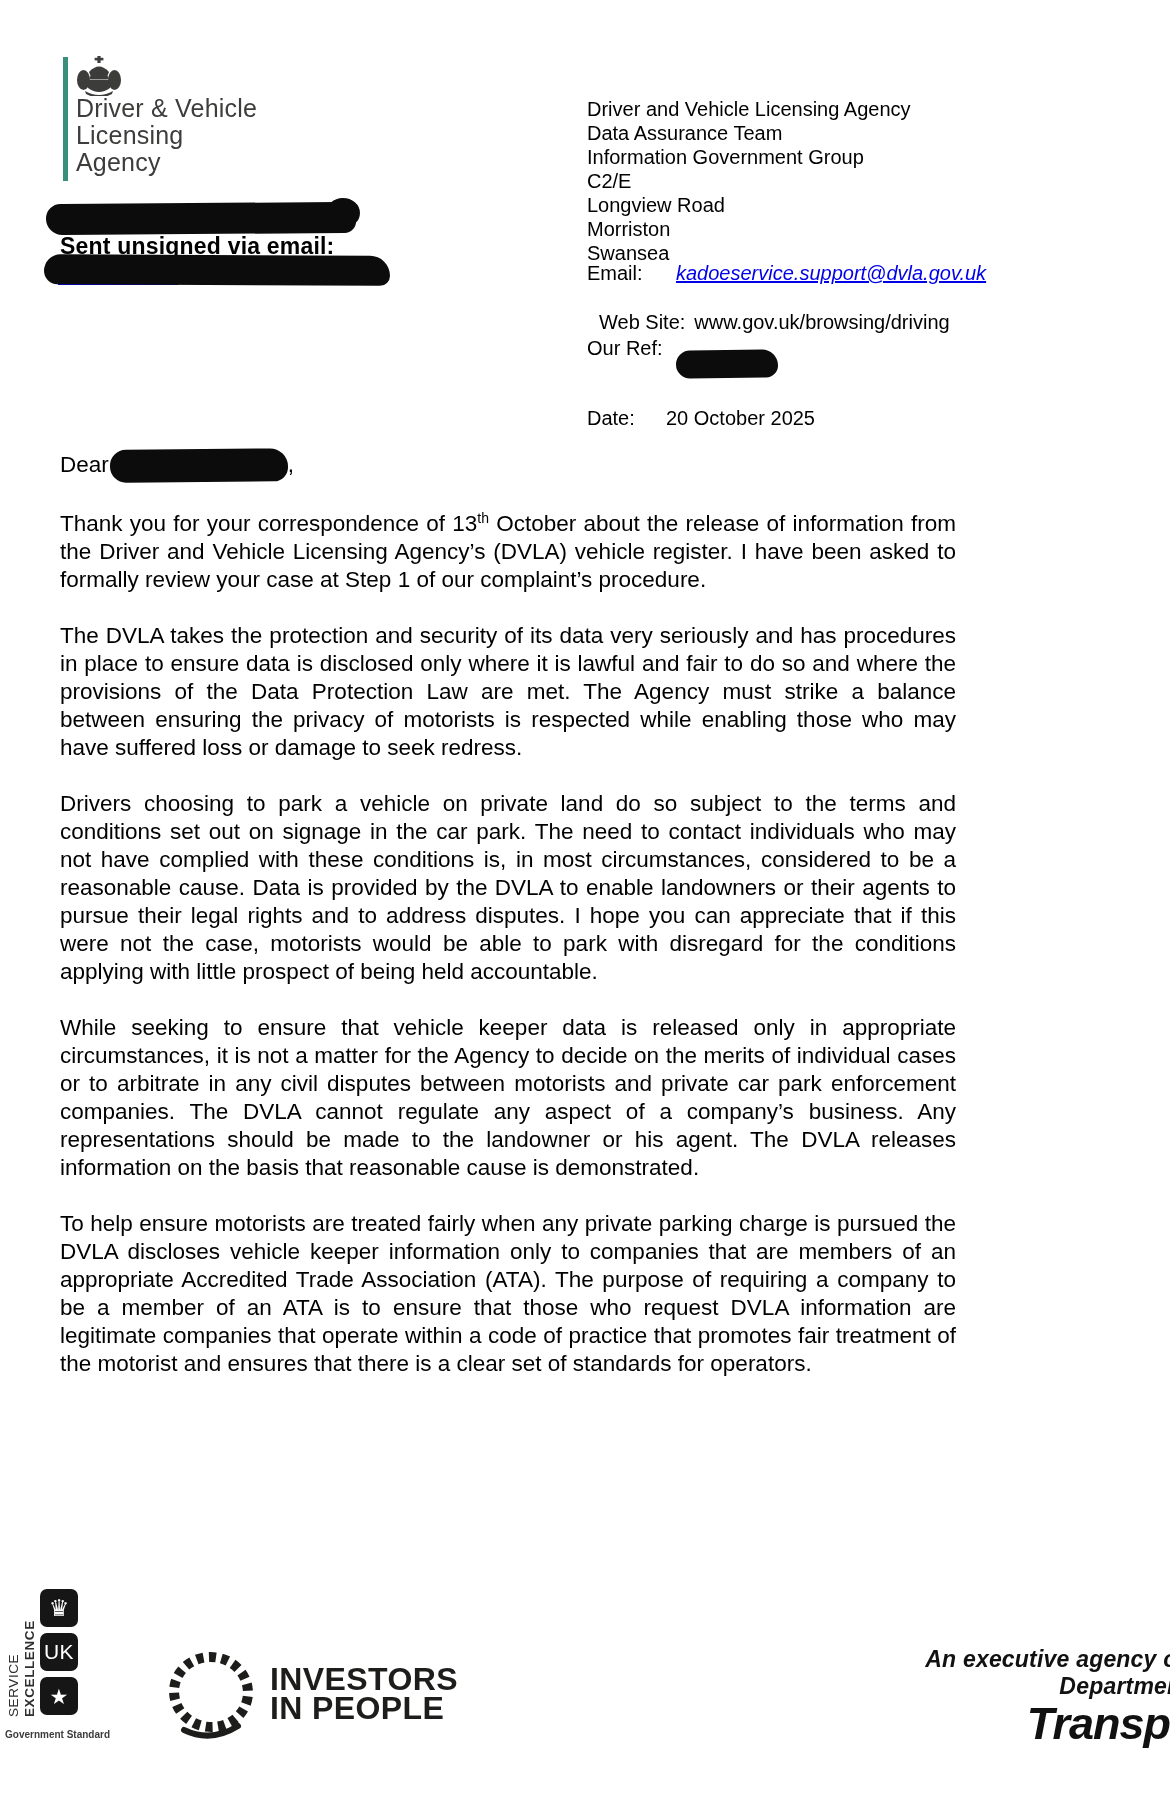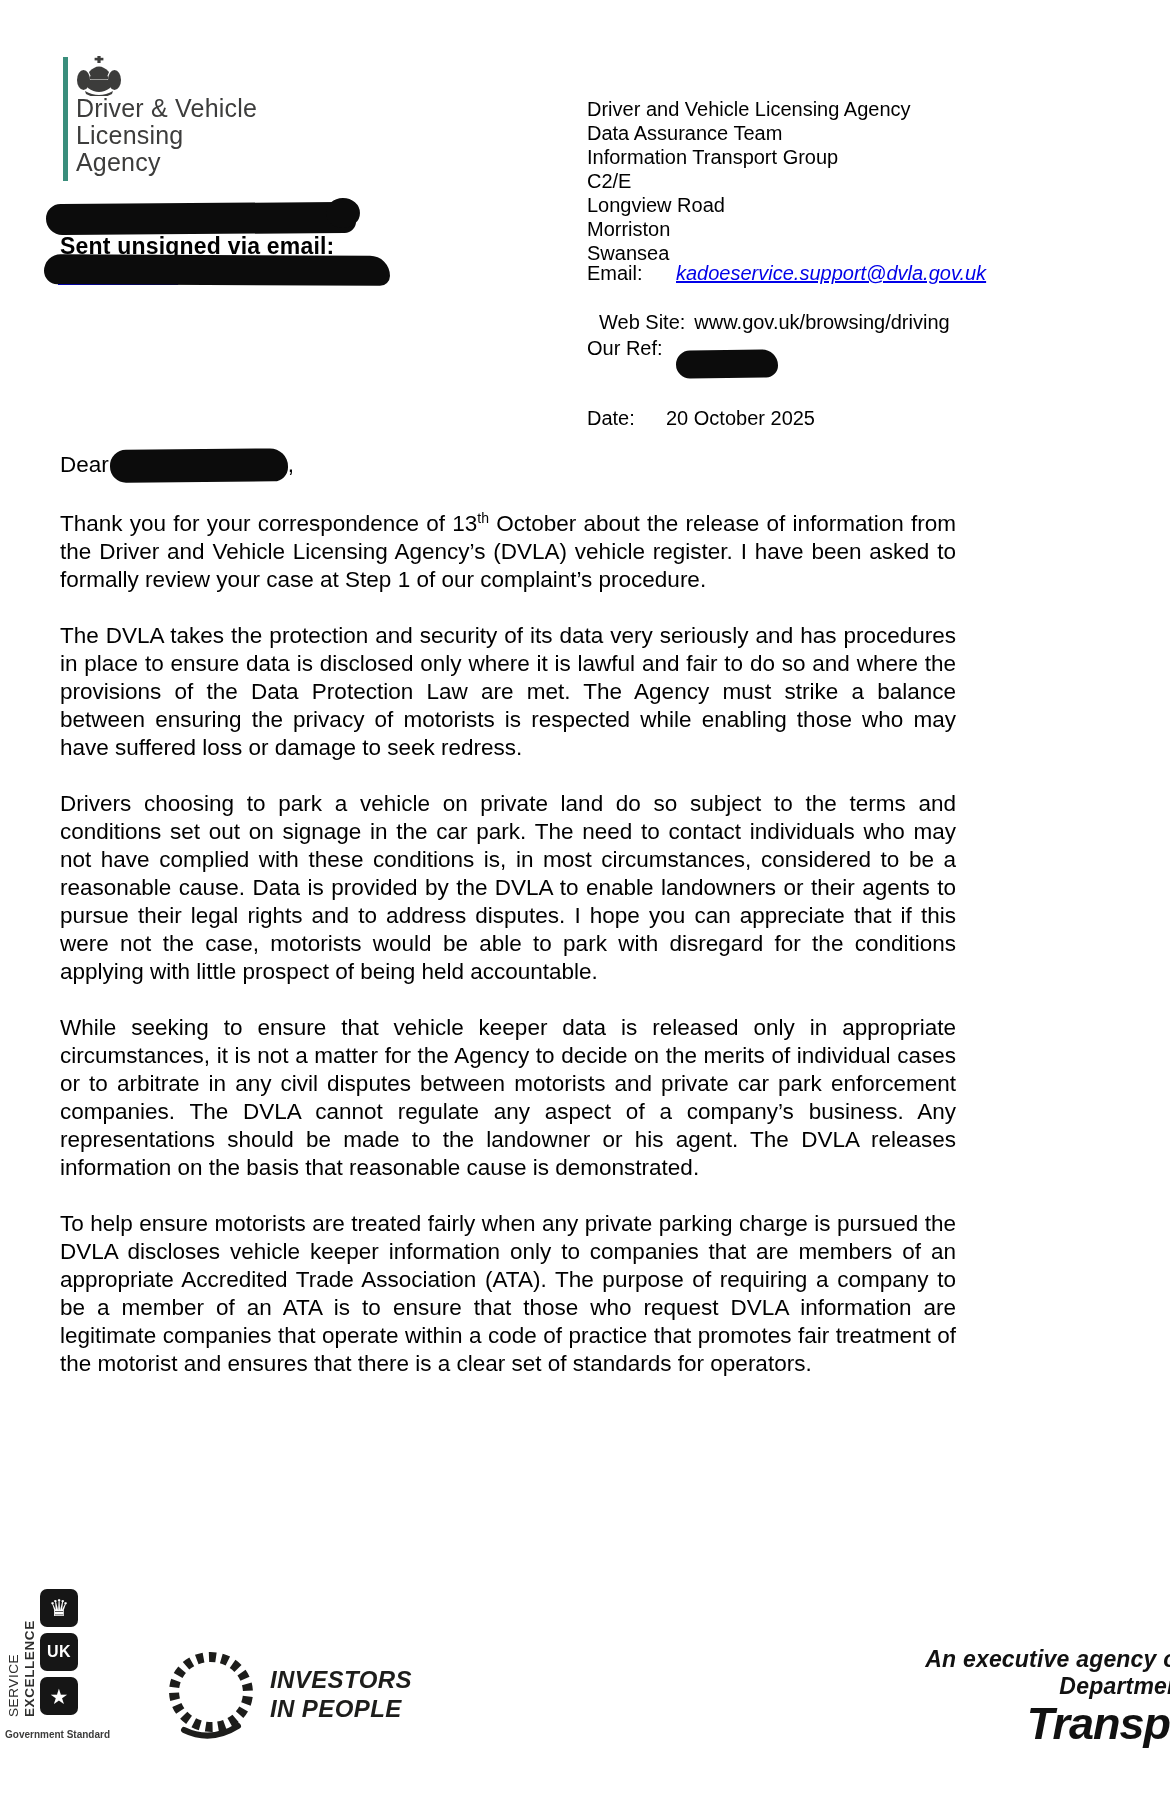--- a/index.html
+++ b/index.html
@@ -96,29 +96,29 @@
     white-space: nowrap; width: 130px;
   }
   .se-word1 { left: 6px; top: 1717px; }
   .se-word2 { left: 22px; top: 1717px; font-weight: bold; }
   .se-squares { position: absolute; left: 40px; top: 1589px; display: flex; flex-direction: column; gap: 6px; }
   .se-square {
     width: 38px; height: 38px; background: #161616; border-radius: 7px;
     color: #fff; display: flex; align-items: center; justify-content: center;
   }
   .se-square .crown { font-size: 23px; line-height: 1; }
-  .se-square .uk { font-size: 16px; font-weight: bold; letter-spacing: 0.5px; }
+  .se-square .uk { font-size: 21px; font-weight: normal; letter-spacing: 0.5px; }
   .se-square .star { font-size: 21px; line-height: 1; }
   .gov-standard { position: absolute; left: 5px; top: 1729px; font-size: 10px; font-weight: bold; color: #3c3c3b; }
 
   .iip-wreath { position: absolute; left: 158px; top: 1650px; }
   .iip-text {
     position: absolute; left: 270px; top: 1665px;
-    font-size: 24px; font-weight: 800; line-height: 29px;
-    color: #1d1d1b; letter-spacing: 0.4px; white-space: nowrap; font-style: italic;
+    font-size: 32px; font-weight: 800; line-height: 29px;
+    color: #1d1d1b; letter-spacing: 0.4px; white-space: nowrap;
   }
 
   .dft-block {
     position: absolute; left: 705px; top: 1646px; width: 522px;
     text-align: right; color: #111; white-space: nowrap;
   }
   .dft-line { font-size: 23px; font-style: italic; font-weight: bold; line-height: 27px; letter-spacing: 0.2px; }
   .dft-transport { font-size: 45px; font-style: italic; font-weight: bold; letter-spacing: -1px; margin-top: -2px; }
 </style>
 </head>
@@ -150,21 +150,21 @@
   </div>
 
   <div class="redact redact-1"></div>
   <div class="sent-line">Sent unsigned via email:</div>
   <div class="email-fragment">li b th  willi</div>
   <div class="redact redact-2"></div>
 
   <div class="sender-col">
     <div class="address-line">Driver and Vehicle Licensing Agency</div>
     <div class="address-line">Data Assurance Team</div>
-    <div class="address-line">Information Transport Group</div>
+    <div class="address-line">Information Government Group</div>
     <div class="address-line">C2/E</div>
     <div class="address-line">Longview Road</div>
     <div class="address-line">Morriston</div>
     <div class="address-line">Swansea</div>
   </div>
 
   <div class="sender-row row-email">
     <span class="sender-label">Email:</span>
     <a href="#" class="email-link">kadoeservice.support@dvla.gov.uk</a>
   </div>

